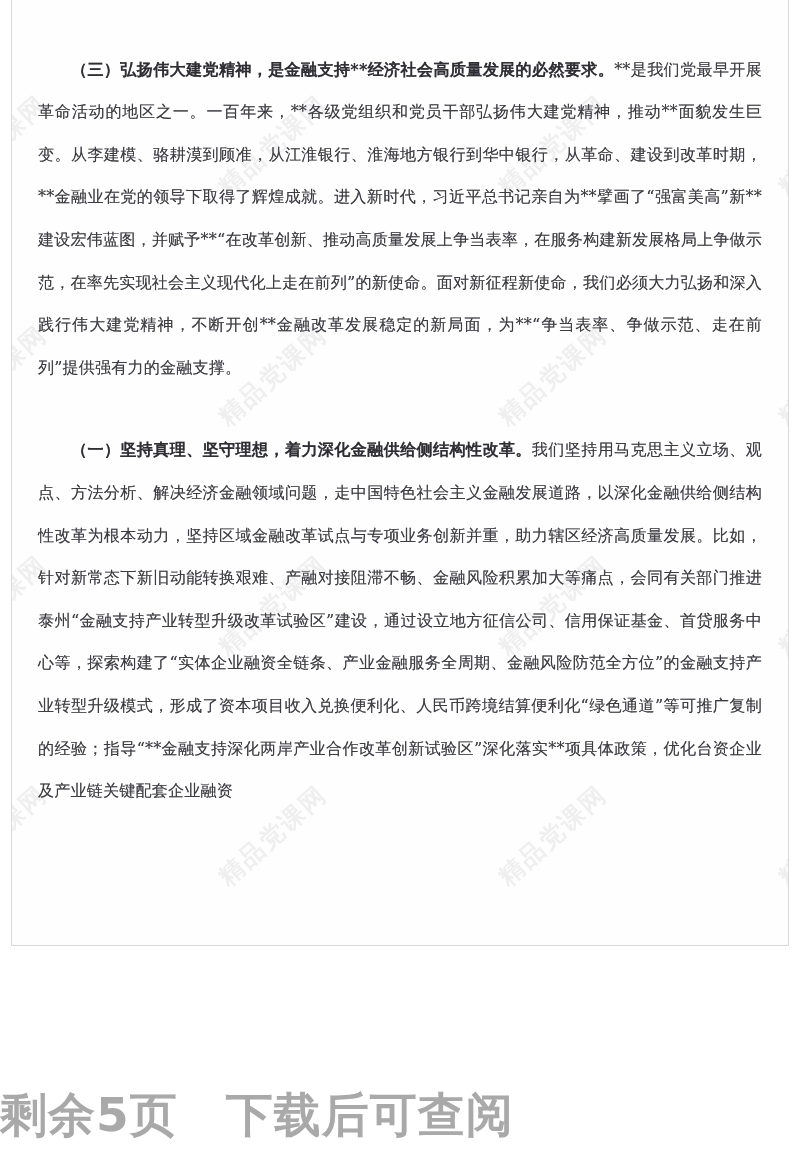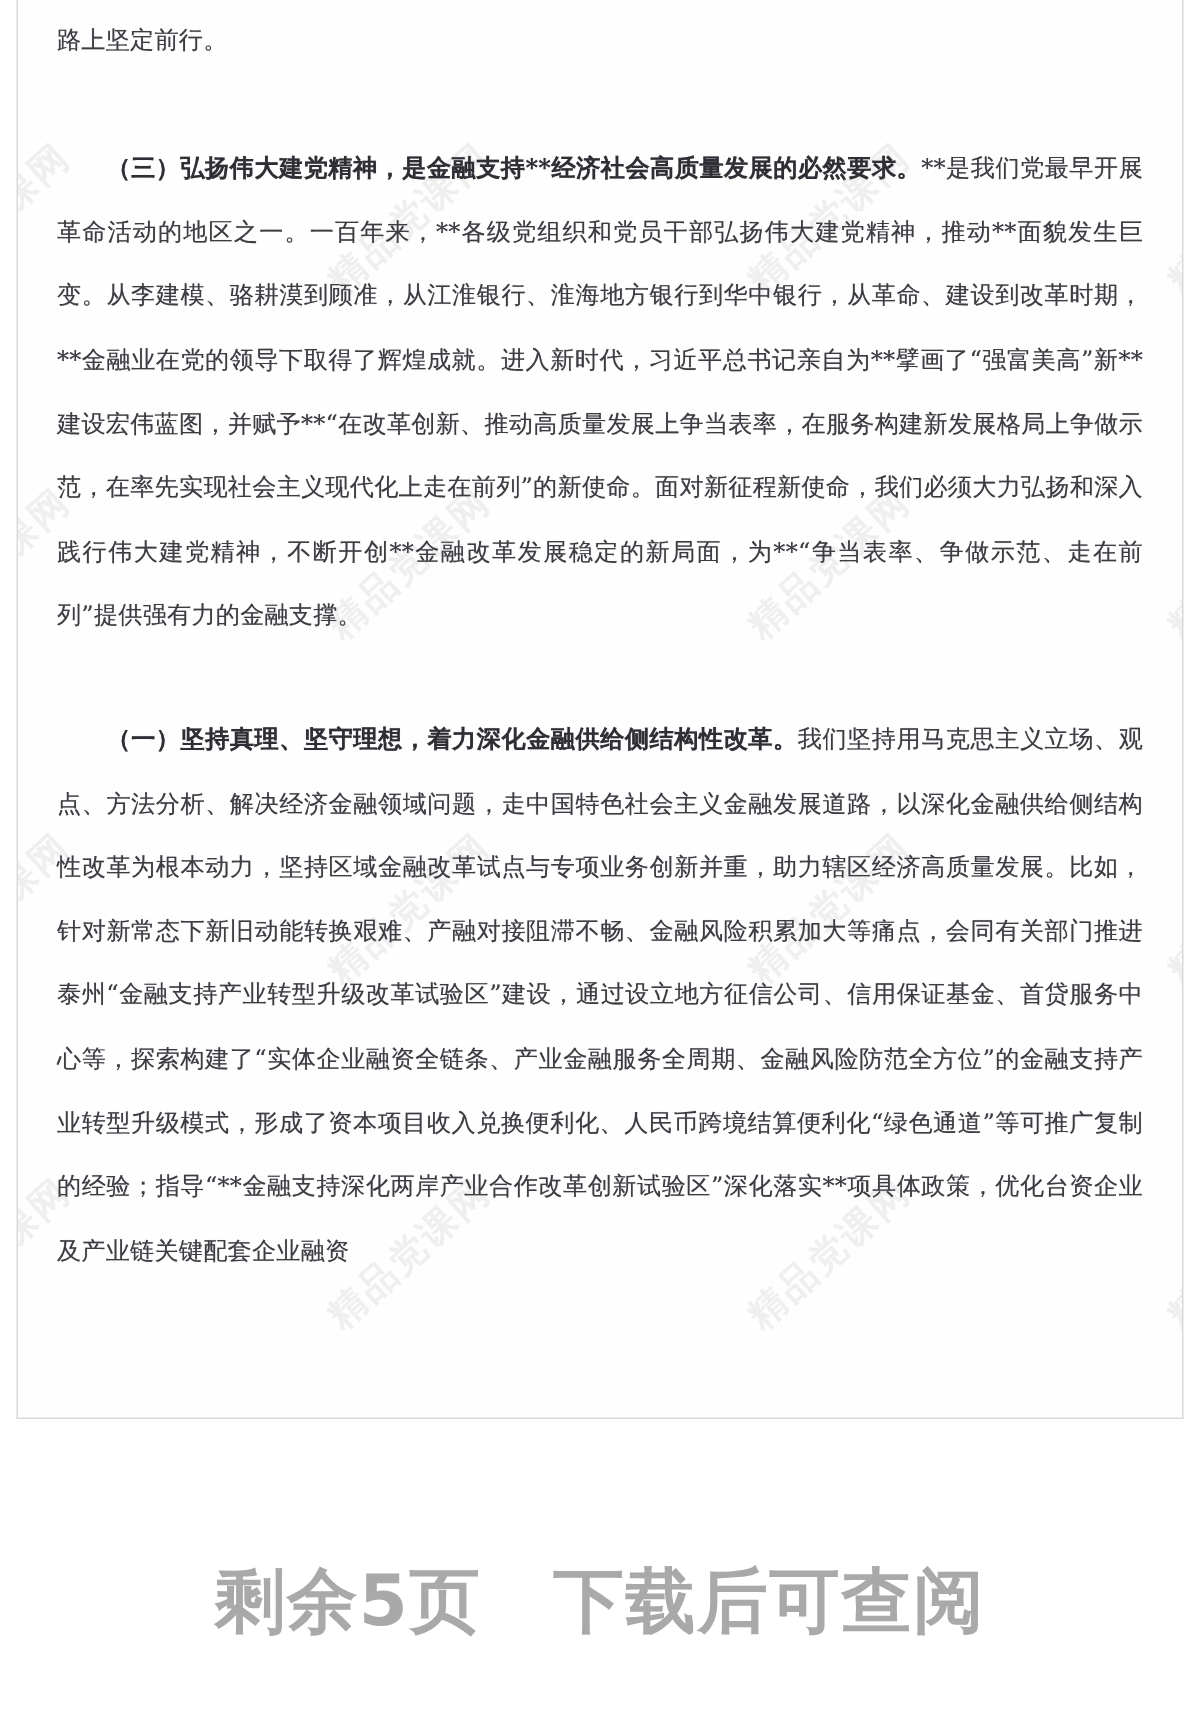--- a/index.html
+++ b/index.html
@@ -84,22 +84,21 @@
     font-family:"DejaVu Serif","Liberation Serif",serif;
     text-shadow:0 0 0.45px rgba(55,55,62,0.6);
   }
   .gap{ height:42.6px; }
   .gap-half{ height:20px; }
 
   
   #download-footer{
     position:absolute;
     left:0; right:0;
-    top:1036px;
-    text-align:center;
+    top:1084px;
     z-index:3;
   }
   #download-footer .fx{
     font-family:"DejaVu Sans","Liberation Sans",sans-serif;
     font-size:47px;
     font-weight:700;
     color:#a9a9a9;
     letter-spacing:1px;
     white-space:pre;
   }
@@ -160,21 +159,20 @@
         <span>精品党课网</span>
       </div>
     <div class="wm">
         <span>精品党课网</span>
       </div>
 
   </div>
 
   <div id="doc-body">
 
-    <p class="para">路上坚定前行。</p>
 
     <div class="gap"></div>
 
     <p class="para indent"><b>（三）弘扬伟大建党精神，是金融支持**经济社会高质量发展的必然要求。</b><span>**是我们党最早开展革命活动的地区之一。一百年来，**各级党组织和党员干部弘扬伟大建党精神，推动**面貌发生巨变。从李建模、骆耕漠到顾准，从江淮银行、淮海地方银行到华中银行，从革命、建设到改革时期，**金融业在党的领导下取得了辉煌成就。进入新时代，习近平总书记亲自为**擘画了“强富美高”新**建设宏伟蓝图，并赋予**“在改革创新、推动高质量发展上争当表率，在服务构建新发展格局上争做示范，在率先实现社会主义现代化上走在前列”的新使命。面对新征程新使命，我们必须大力弘扬和深入践行伟大建党精神，不断开创**金融改革发展稳定的新局面，为**“争当表率、争做示范、走在前列”提供强有力的金融支撑。</span></p>
 
     <div class="gap-half"></div>
 
 
     <div class="gap-half"></div>
 

